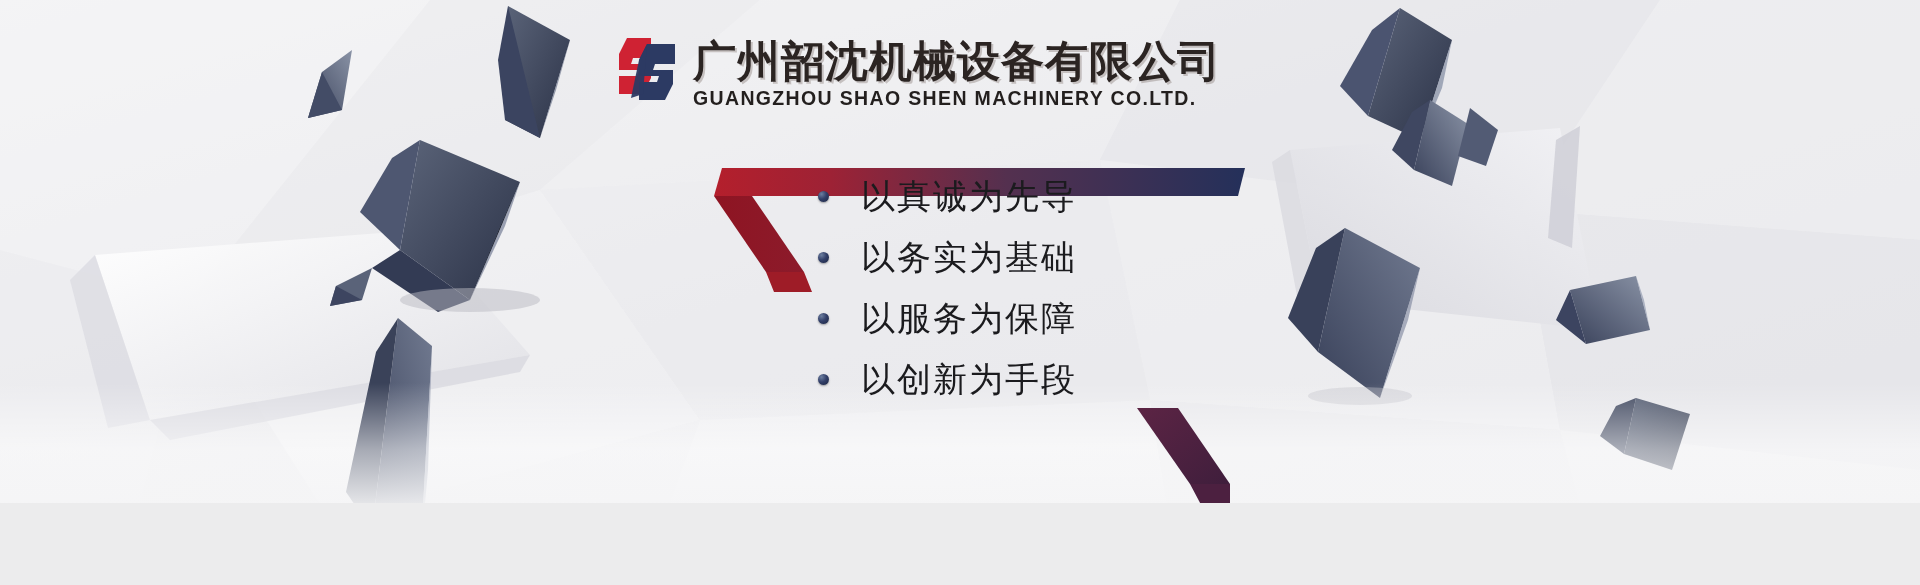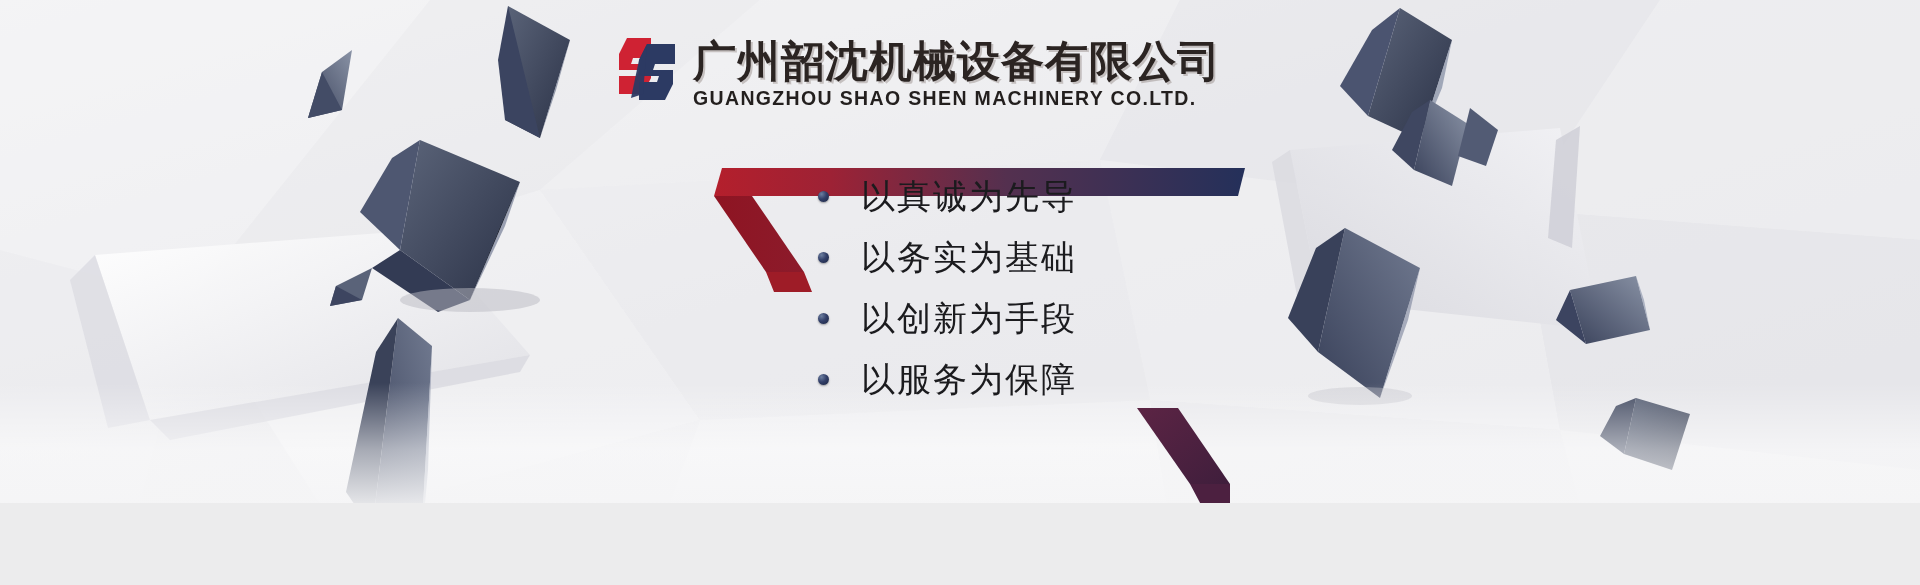--- a/index.html
+++ b/index.html
@@ -253,21 +253,21 @@
     <div class="slogan-row">
       <span class="bullet"></span>
       <span class="slogan-text">以真诚为先导</span>
     </div>
     <div class="slogan-row">
       <span class="bullet"></span>
       <span class="slogan-text">以务实为基础</span>
     </div>
     <div class="slogan-row">
       <span class="bullet"></span>
+      <span class="slogan-text">以服务为保障</span>
+    </div>
+    <div class="slogan-row">
+      <span class="bullet"></span>
       <span class="slogan-text">以创新为手段</span>
     </div>
-    <div class="slogan-row">
-      <span class="bullet"></span>
-      <span class="slogan-text">以服务为保障</span>
-    </div>
   </div>
 
 </div>
 
 </body></html>

